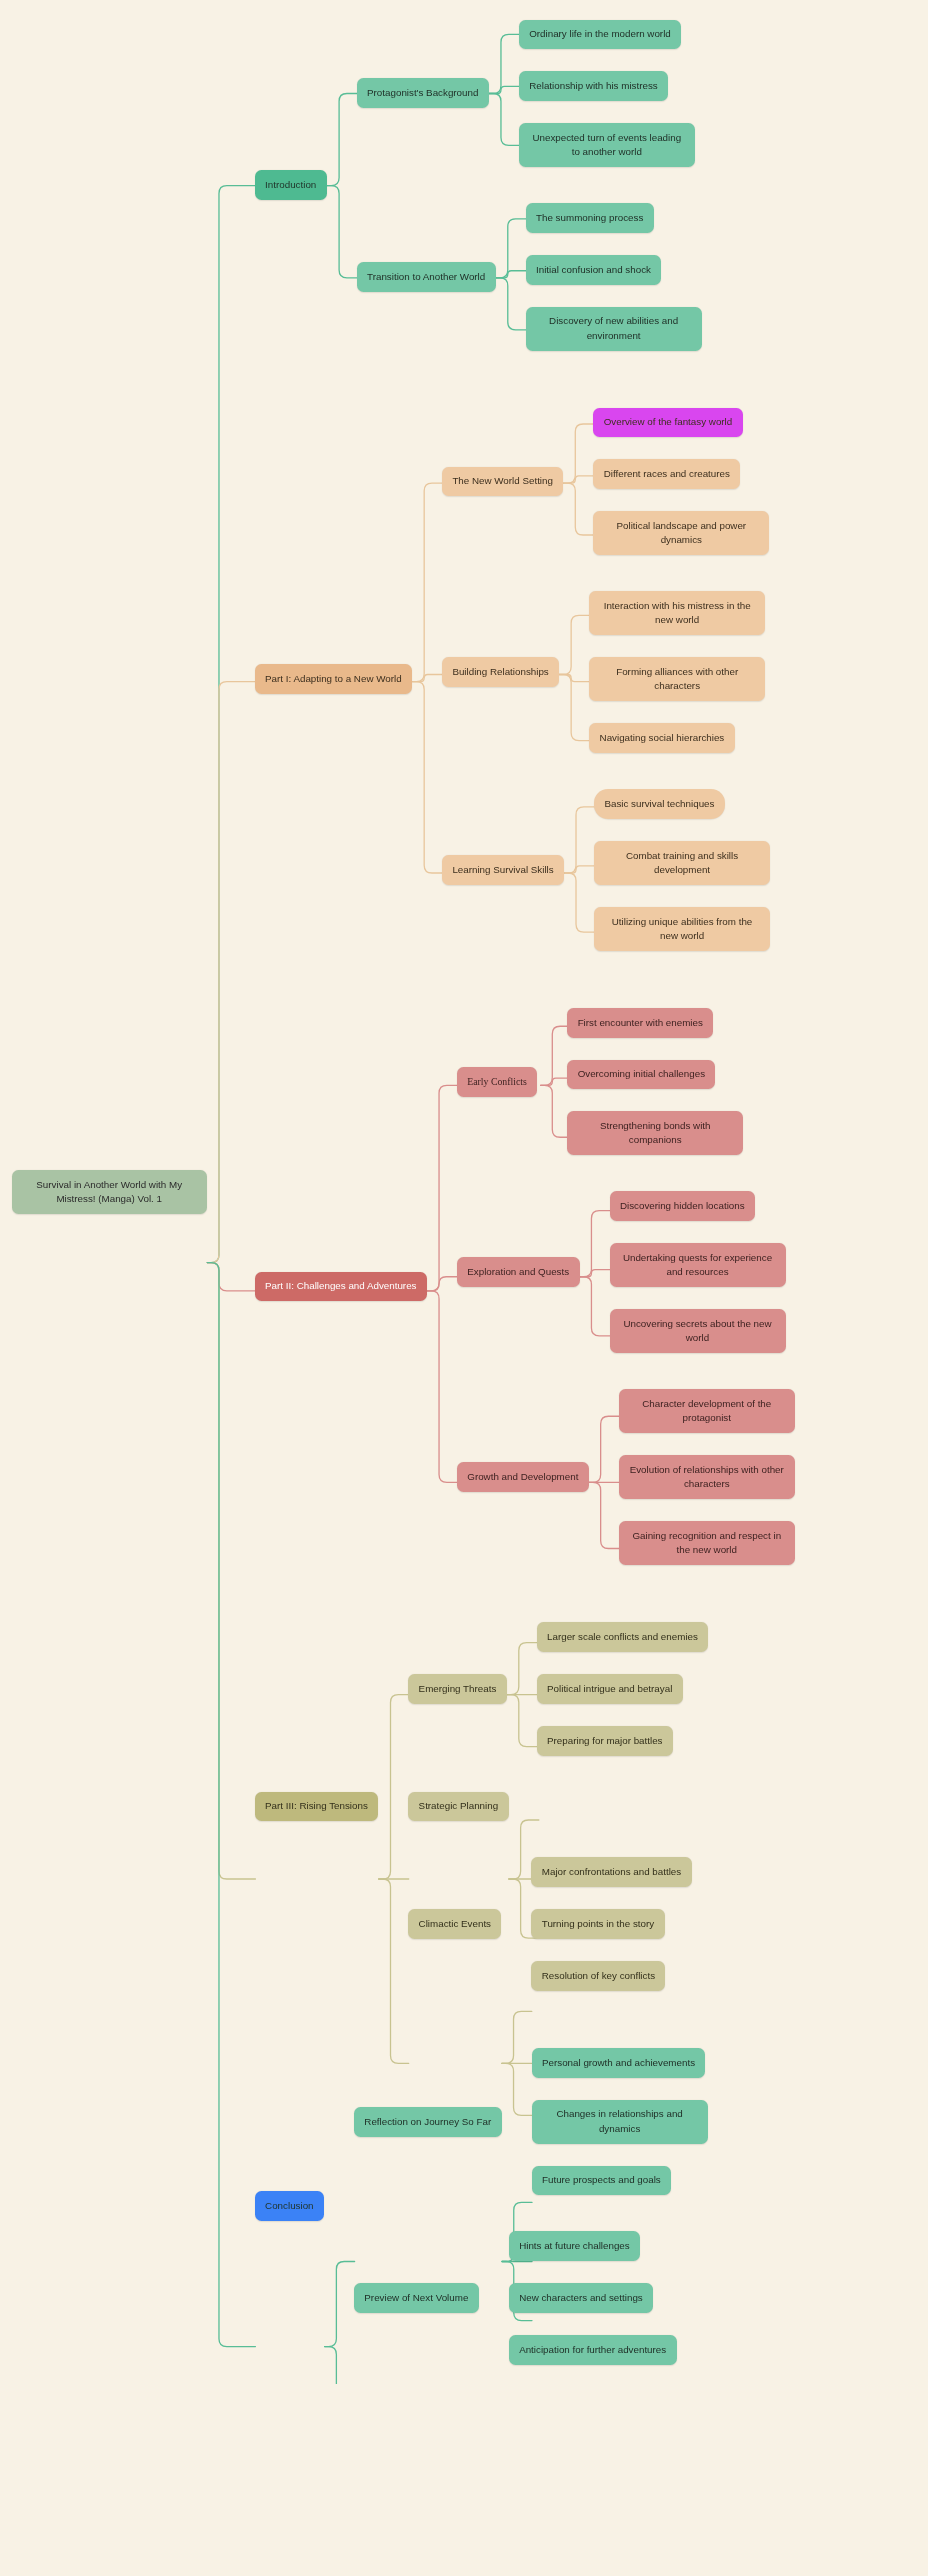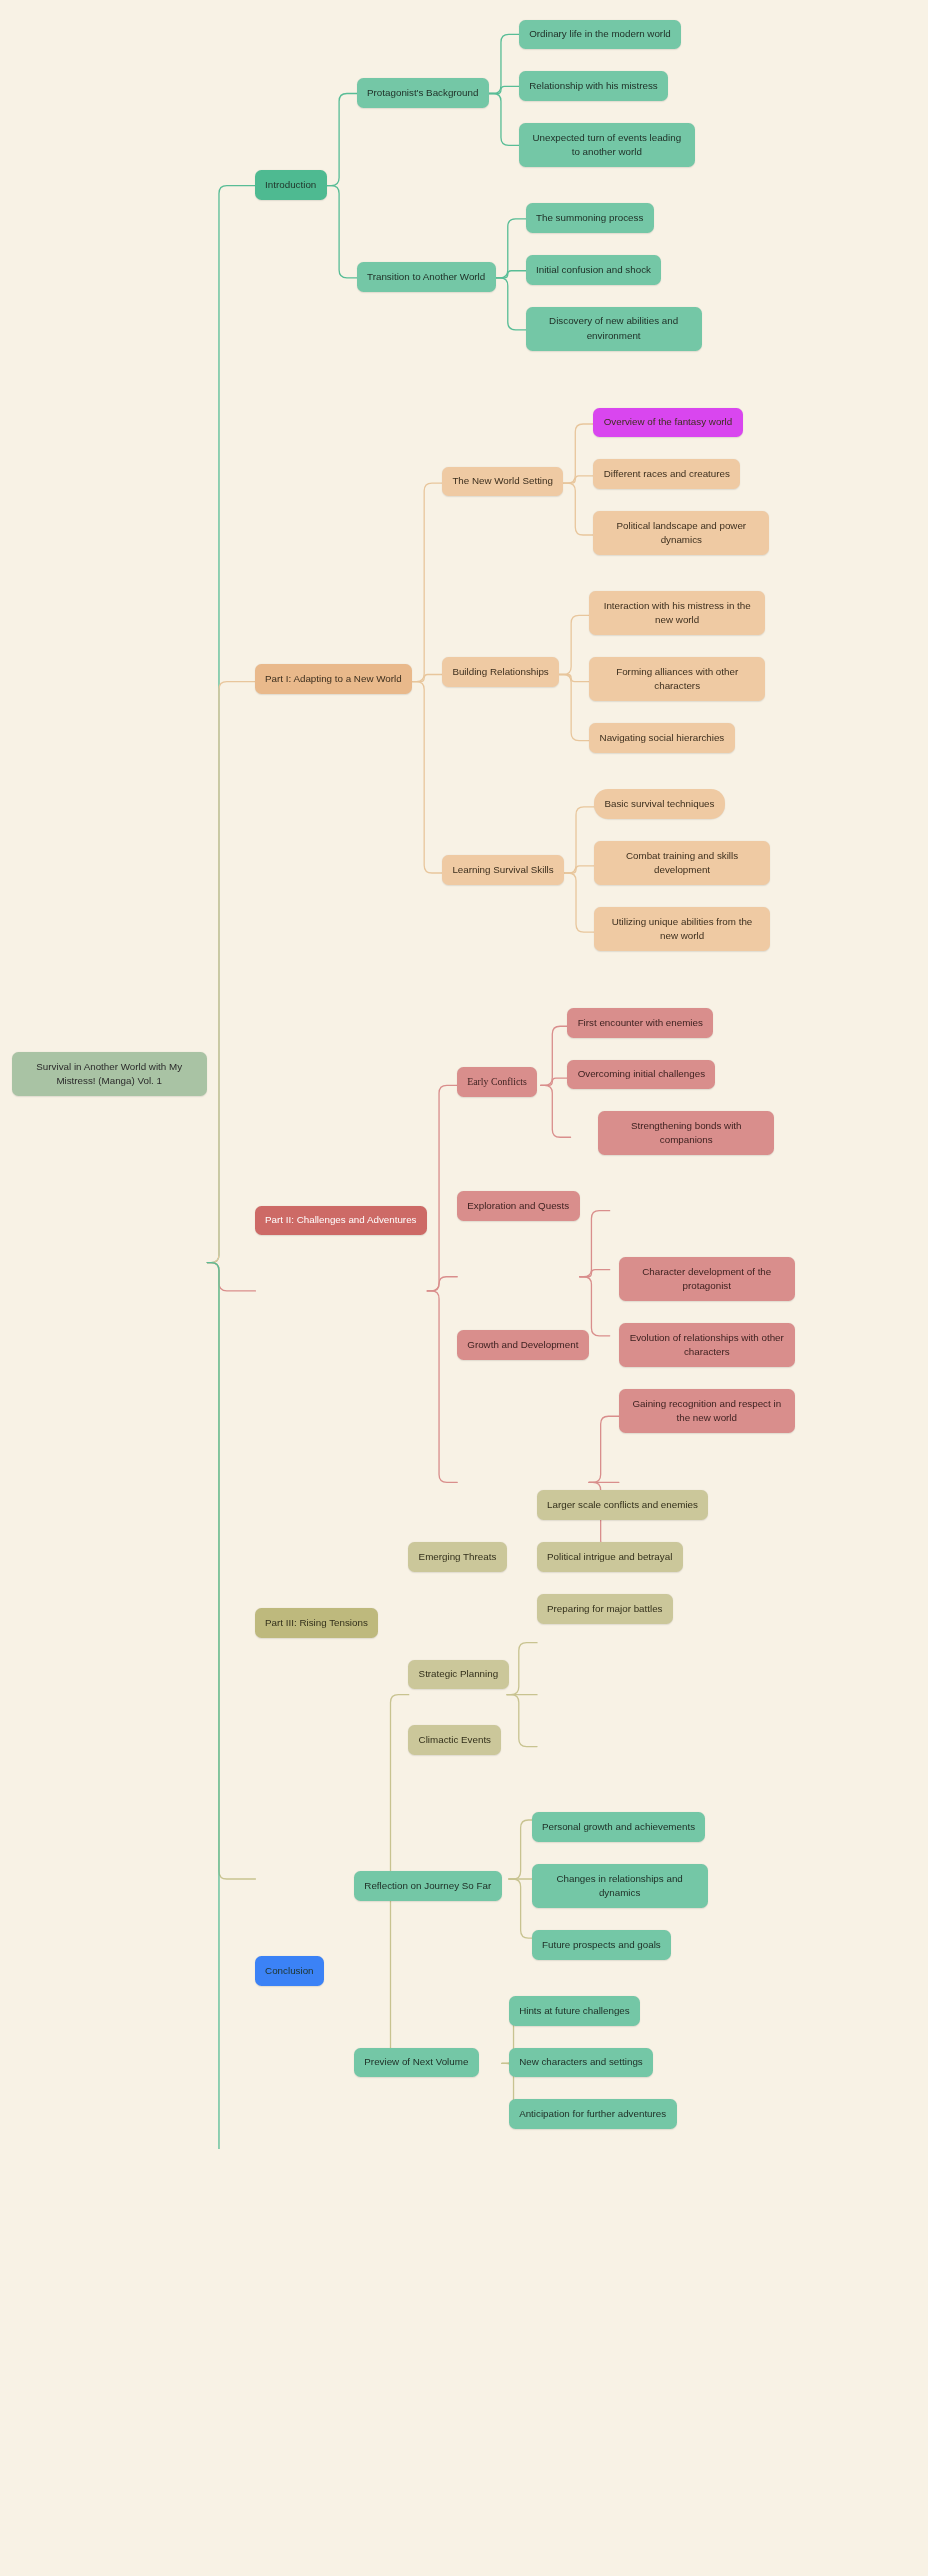--- a/index.html
+++ b/index.html
@@ -201,26 +201,37 @@
             <div class="subtree">
               <div class="node depth-2" style="background: rgb(217, 142, 140); color: rgb(58, 31, 30); font-family: Liberation Serif, serif;">Early Conflicts</div>
               <div class="children d3">
                 <div class="subtree">
                   <div class="node depth-3" style="background: rgb(217, 142, 140); color: rgb(58, 31, 30);">First encounter with enemies</div>
                 </div>
                 <div class="subtree">
                   <div class="node depth-3" style="background: rgb(217, 142, 140); color: rgb(58, 31, 30);">Overcoming initial challenges</div>
                 </div>
                 <div class="subtree">
-                  <div class="node depth-3" style="background: rgb(217, 142, 140); color: rgb(58, 31, 30); margin-left: 31px;">Strengthening bonds with companions</div>
+                  <div class="node depth-3" style="background: rgb(217, 142, 140); color: rgb(58, 31, 30);">Strengthening bonds with companions</div>
                 </div>
               </div>
             </div>
             <div class="subtree">
               <div class="node depth-2" style="background: rgb(217, 142, 140); color: rgb(58, 31, 30);">Exploration and Quests</div>
+              <div class="children d3">
+                <div class="subtree">
+                  <div class="node depth-3" style="background: rgb(217, 142, 140); color: rgb(58, 31, 30);">Discovering hidden locations</div>
+                </div>
+                <div class="subtree">
+                  <div class="node depth-3" style="background: rgb(217, 142, 140); color: rgb(58, 31, 30);">Undertaking quests for experience and resources</div>
+                </div>
+                <div class="subtree">
+                  <div class="node depth-3" style="background: rgb(217, 142, 140); color: rgb(58, 31, 30);">Uncovering secrets about the new world</div>
+                </div>
+              </div>
             </div>
             <div class="subtree">
               <div class="node depth-2" style="background: rgb(217, 142, 140); color: rgb(58, 31, 30);">Growth and Development</div>
               <div class="children d3">
                 <div class="subtree">
                   <div class="node depth-3" style="background: rgb(217, 142, 140); color: rgb(58, 31, 30);">Character development of the protagonist</div>
                 </div>
                 <div class="subtree">
                   <div class="node depth-3" style="background: rgb(217, 142, 140); color: rgb(58, 31, 30);">Evolution of relationships with other characters</div>
                 </div>
@@ -246,20 +257,31 @@
                 <div class="subtree">
                   <div class="node depth-3" style="background: rgb(203, 199, 154); color: rgb(51, 48, 27);">Preparing for major battles</div>
                 </div>
               </div>
             </div>
             <div class="subtree">
               <div class="node depth-2" style="background: rgb(203, 199, 154); color: rgb(51, 48, 27);">Strategic Planning</div>
             </div>
             <div class="subtree">
               <div class="node depth-2" style="background: rgb(203, 199, 154); color: rgb(51, 48, 27);">Climactic Events</div>
+              <div class="children d3">
+                <div class="subtree">
+                  <div class="node depth-3" style="background: rgb(203, 199, 154); color: rgb(51, 48, 27);">Major confrontations and battles</div>
+                </div>
+                <div class="subtree">
+                  <div class="node depth-3" style="background: rgb(203, 199, 154); color: rgb(51, 48, 27);">Turning points in the story</div>
+                </div>
+                <div class="subtree">
+                  <div class="node depth-3" style="background: rgb(203, 199, 154); color: rgb(51, 48, 27);">Resolution of key conflicts</div>
+                </div>
+              </div>
             </div>
           </div>
         </div>
         <div class="subtree">
           <div class="node depth-1" style="background: #3b82f6; color: rgb(31, 51, 41);">Conclusion</div>
           <div class="children d2">
             <div class="subtree">
               <div class="node depth-2" style="background: rgb(116, 199, 166); color: rgb(32, 50, 41);">Reflection on Journey So Far</div>
               <div class="children d3">
                 <div class="subtree">

